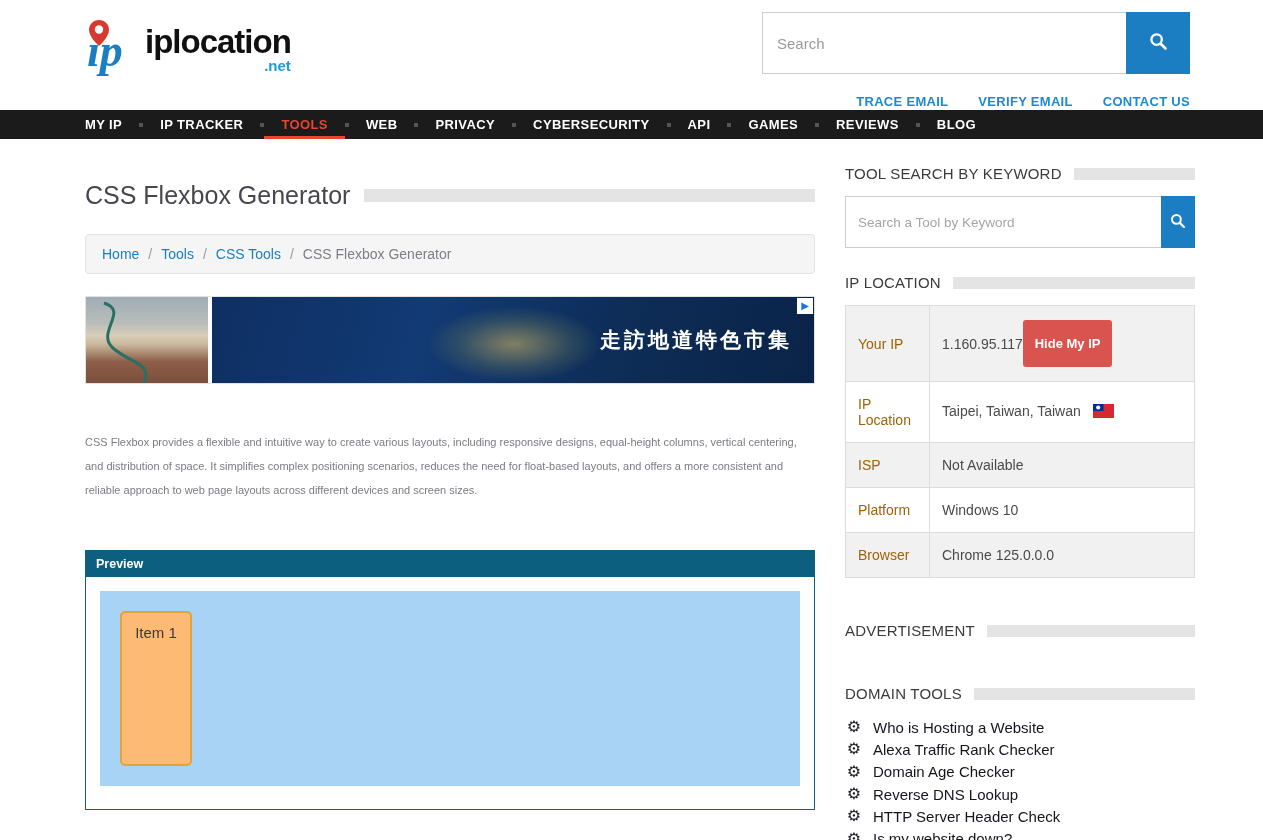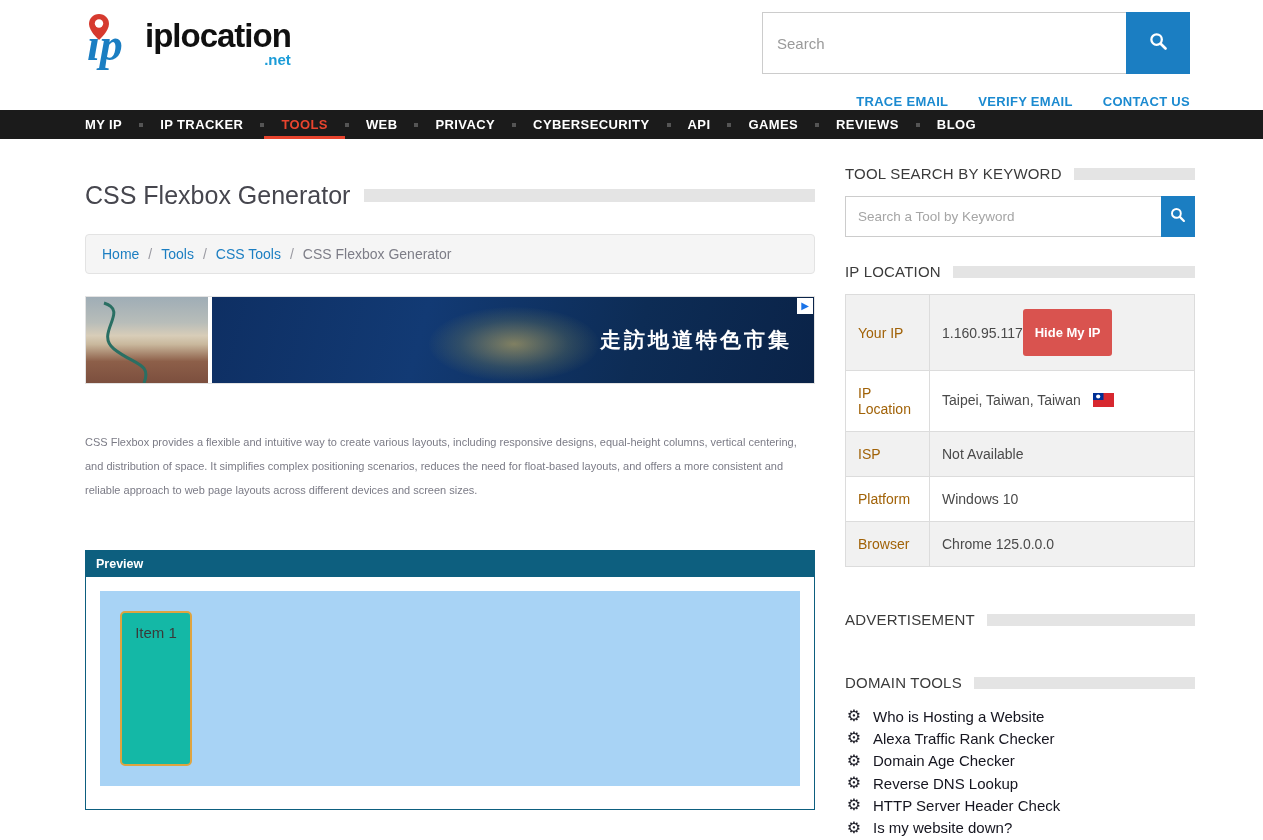--- a/index.html
+++ b/index.html
@@ -3,21 +3,21 @@
 <meta charset="utf-8">
 <style>
   * { margin:0; padding:0; box-sizing:border-box; }
   html,body { width:1263px; height:840px; overflow:hidden; background:#fff;
               font-family:"Liberation Sans", sans-serif; }
   a { text-decoration:none; cursor:pointer; }
 
   
   .top-header { display:flex; justify-content:space-between; align-items:flex-start;
                 padding:12px 73px 10px 85px; height:110px; background:#fff; }
-  .logo { display:flex; align-items:center; }
+  .logo { display:flex; align-items:center; margin-top:6px; }
   .logo-words { display:flex; flex-direction:column; margin-left:2px; }
   .logo-main { font-size:33px; font-weight:bold; color:#101010; letter-spacing:-1px; line-height:34px; }
   .logo-tld { font-size:15px; font-weight:bold; color:#1b9cd8; text-align:right; margin-top:-2px; }
 
   .header-right { display:flex; flex-direction:column; align-items:flex-end; }
   .search-bar { display:flex; height:62px; width:428px; }
   .search-bar input { flex:1; border:1px solid #ccc; border-right:none; padding:0 14px;
                       font-size:15px; color:#333; outline:none; }
   .search-bar input::placeholder { color:#9a9a9a; }
   .search-btn { width:64px; background:#1b7ec2; border:none; cursor:pointer;
@@ -72,25 +72,25 @@
 
   
   .description { font-size:11px; line-height:24px; color:#7b7b86; margin-bottom:48px; }
 
   
   .preview-box { border:1px solid #0d5f7f; }
   .preview-header { background:#0d5f7f; color:#fff; font-size:12.5px; font-weight:bold;
                     padding:6px 10px; }
   .preview-body { padding:14px; height:232px; background:#fff; }
   .flex-container { background:#a8d3f5; height:195px; padding:20px; display:flex; }
-  .flex-item { width:72px; background:#14b8a6; border:2px solid #dfa440; border-radius:5px;
+  .flex-item { width:72px; background:#fdba74; border:2px solid #dfa440; border-radius:5px;
                padding-top:11px; text-align:center; font-size:15px; color:#3a3a3a; }
 
   
-  .tool-search { display:flex; height:41px; margin-bottom:26px; }
+  .tool-search { display:flex; height:52px; margin-bottom:26px; }
   .tool-search input { flex:1; border:1px solid #ccc; border-right:none; padding:0 12px;
                        font-size:13.5px; color:#333; outline:none; }
   .tool-search input::placeholder { color:#a5a5a5; }
   .tool-search button { width:34px; background:#1b7ec2; border:none; cursor:pointer;
                         display:flex; align-items:center; justify-content:center; }
 
   
   .ip-table { width:100%; border-collapse:collapse; margin-bottom:44px; font-size:14px; }
   .ip-table td { border:1px solid #dcdcdc; padding:14px 12px; color:#4a4a4a; vertical-align:middle; }
   .ip-table td.lbl { width:84px; color:#a16207; }

